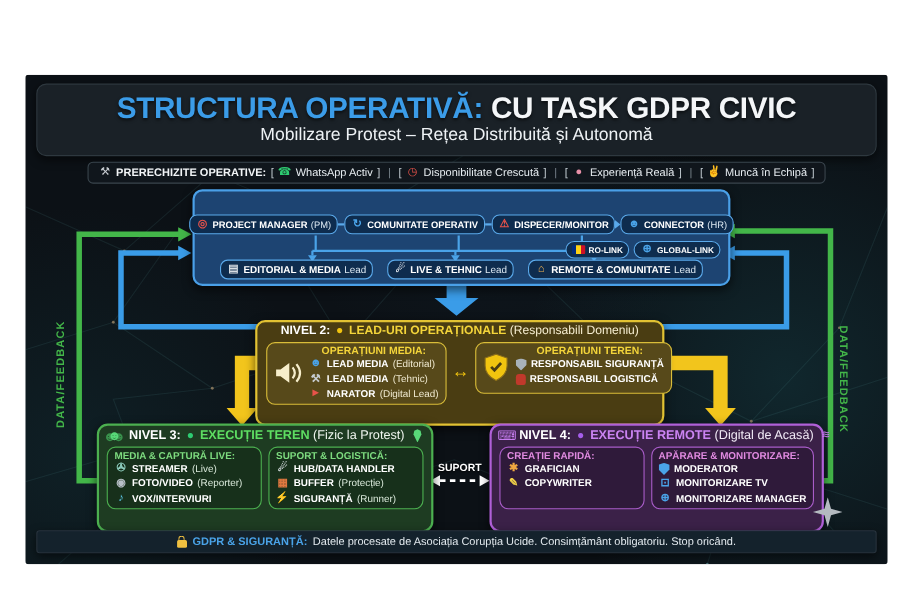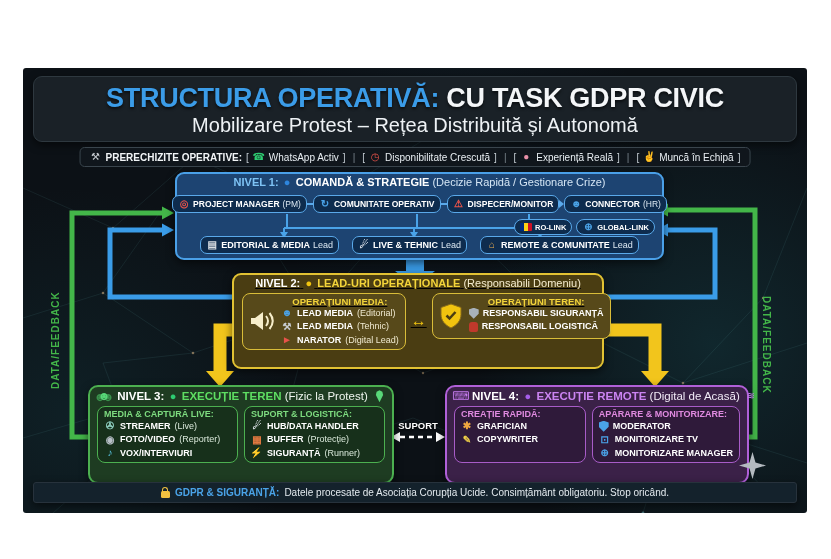--- a/index.html
+++ b/index.html
@@ -16,21 +16,21 @@
   svg.wires{position:absolute;inset:0;z-index:1;}
   .panel{position:absolute;z-index:2;box-shadow:0 3px 9px rgba(0,0,0,.55);}
 
   
   .head-panel{left:10px;top:8px;width:762px;height:64px;background:#1a2127;
               border:1px solid #2e383f;border-radius:9px;text-align:center;}
   .title{margin-top:7px;font-size:27px;font-weight:bold;letter-spacing:-.3px;line-height:1.05;
          text-shadow:0 2px 3px rgba(0,0,0,.6);white-space:nowrap;}
   .title .t1{color:#3b9ce8;}
   .title .t2{color:#f4f6f8;}
-  .subtitle{margin-top:2px;font-size:20px;color:#eef2f5;}
+  .subtitle{margin-top:2px;font-size:16px;color:#eef2f5;}
 
   
   .prereq{position:absolute;z-index:2;top:79px;left:50%;transform:translateX(-50%);
           display:inline-flex;align-items:center;gap:4px;white-space:nowrap;
           background:#10161c;border:1px solid #3a454d;border-radius:5px;
           padding:3px 9px;font-size:10px;color:#e8eef2;}
   .prereq b{color:#f2f5f7;}
   .prereq .br{color:#c3ccd2;}
   .prereq .sep{color:#78838b;margin:0 3px;}
 
@@ -62,22 +62,22 @@
   .harrow{width:0;height:0;border-top:4px solid transparent;border-bottom:4px solid transparent;
           border-left:5px solid #5aa9ea;flex:none;}
   .n1-links{position:absolute;top:45px;right:7px;display:flex;gap:4px;}
   .mini{display:inline-flex;align-items:center;gap:3px;background:#0e2c4e;border:1px solid #5aa9ea;
         border-radius:8px;padding:1px 5px;font-size:7.5px;font-weight:bold;color:#fff;white-space:nowrap;}
   .n1-row2{position:absolute;bottom:4px;left:3px;right:3px;display:flex;justify-content:center;gap:13px;}
   .n1-row2 .pill{font-size:9px;}
   svg.n1bus{position:absolute;inset:0;}
 
   
-  .nivel2{left:209px;top:205px;width:368px;height:92px;background:#4a3d12;
-          border:2px solid #e2c233;border-radius:9px;text-decoration:underline;}
+  .nivel2{left:209px;top:223px;width:368px;height:92px;background:#4a3d12;
+          border:2px solid #e2c233;border-radius:9px;}
   .n2-head{text-align:center;font-size:11px;padding-top:2px;white-space:nowrap;color:#f5eccf;}
   .n2-head .pfx{color:#ffffff;font-weight:bold;}
   .n2-head .ttl{color:#f3d43a;font-weight:bold;}
   .n2-body{display:flex;gap:5px;padding:3px 8px;align-items:flex-start;}
   .n2-box{flex:1;display:flex;gap:6px;align-items:center;background:#57491a;
           border:1.5px solid #d9bd39;border-radius:8px;padding:2px 6px;}
   .n2-col{flex:1;text-align:center;}
   .g2-title{font-size:9.5px;font-weight:bold;color:#f3d43a;white-space:nowrap;}
   .g2-items{display:inline-block;text-align:left;}
   .g-item{display:flex;align-items:center;gap:4px;font-size:9px;font-weight:bold;color:#fff;
@@ -238,26 +238,20 @@
           <line x1="107" y1="54" x2="107" y2="58"></line>
             <line x1="237" y1="54" x2="237" y2="58"></line>
           <line x1="363" y1="54" x2="363" y2="58"></line>
         </g>
         <g fill="#4aa3e8">
           <polygon points="103,58 111,58 107,64"></polygon>
             <polygon points="233,58 241,58 237,64"></polygon>
           <polygon points="359,58 367,58 363,64"></polygon>
         </g>
       </svg>
-      <div class="n1-head">
-        <span class="pfx">NIVEL 1:</span>
-        <span class="ic dot" style="color: rgb(46, 134, 222);">●</span>
-        <span class="ttl">COMANDĂ &amp; STRATEGIE</span>
-        <span>(Decizie Rapidă / Gestionare Crize)</span>
-      </div>
       <div class="n1-row1">
         <span class="pill">
           <span class="ic" style="color: rgb(232, 83, 74);">◎</span>
           <span>PROJECT MANAGER</span>
           <span class="note">(PM)</span>
         </span>
         <span class="hlink"></span>
         <span class="pill">
           <span class="ic" style="color: rgb(74, 163, 232);">↻</span>
           <span>COMUNITATE OPERATIV</span>

